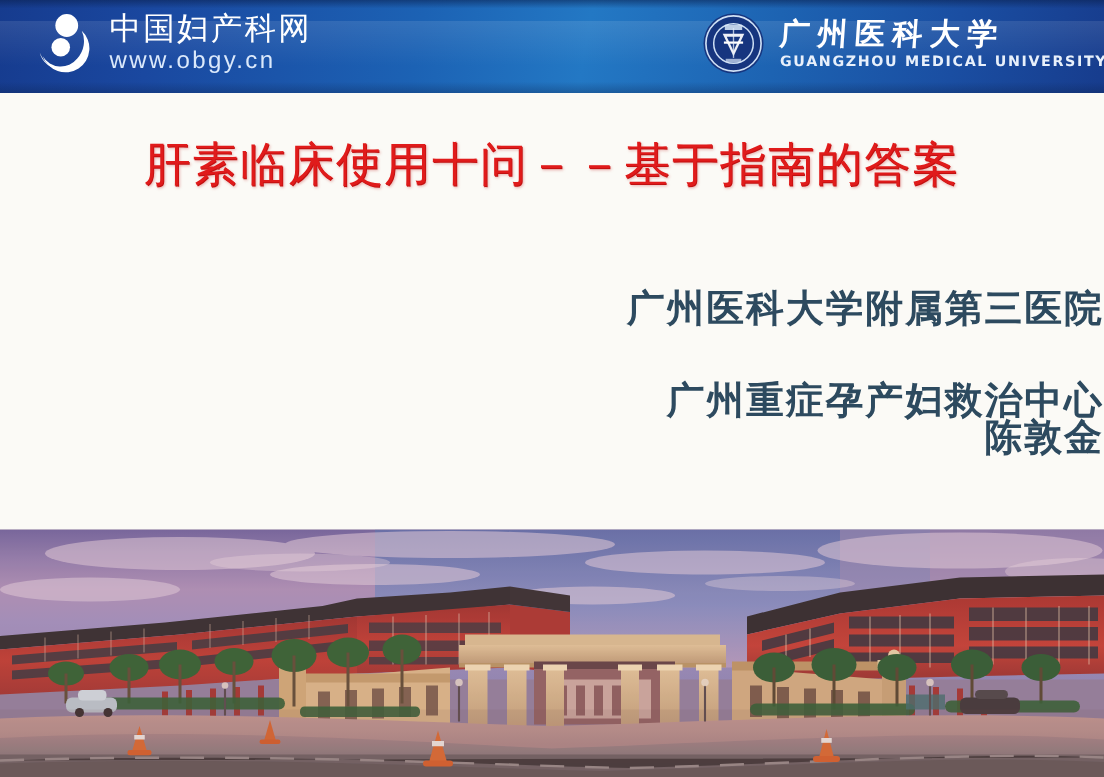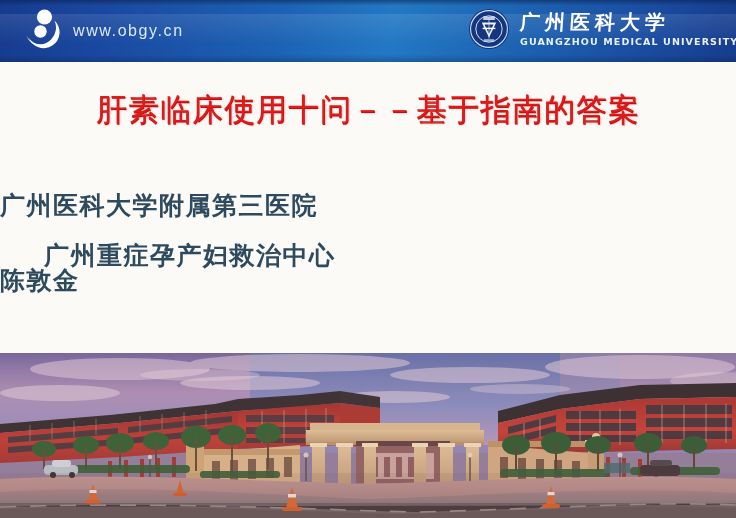--- a/index.html
+++ b/index.html
@@ -132,32 +132,32 @@
     text-shadow:
       0.5px 0.5px 0px #c11010,
       1px 1px 2px rgba(190,20,20,0.35);
     font-family: "DejaVu Sans", "Liberation Sans", sans-serif;
   }
 
   .subtitle-block {
     position: absolute;
     left: 0; top: 131px;
     width: 736px;
-    text-align: left;
+    text-align: right;
   }
   .sub-line {
     font-size: 25px;
     font-weight: 700;
     color: #2d4a5f;
     letter-spacing: 1.5px;
     line-height: 1;
     white-space: nowrap;
     font-family: "DejaVu Sans", "Liberation Sans", sans-serif;
   }
-  .sub-line.l2 { margin-top: 25px; padding-left: 44px; }
+  .sub-line.l2 { margin-top: 36px; padding-left: 44px; }
   .sub-line.l3 { }
 
   
   .photo {
     position: absolute;
     left: 0; top: 353px;
     width: 736px;
     height: 165px;
     overflow: hidden;
     background: #8f7d9e;
@@ -175,20 +175,21 @@
     <div class="brand-left">
       <div class="obgy-mark">
         <svg width="48" height="48" viewBox="0 0 48 48" aria-hidden="true">
           <circle cx="26.5" cy="11" r="7.6" fill="#ffffff"></circle>
           <circle cx="22.5" cy="25.5" r="6.2" fill="#ffffff"></circle>
           <path d="M36.5 14.5 A16 16 0 1 1 10.5 31.5 A14 14 0 0 0 33.5 33 A17 17 0 0 0 36.5 14.5 Z" fill="#ffffff"></path>
           <path d="M8.5 29 C10 36 17 41 24.5 40 C17.5 40.8 11.5 36.5 8.5 29 Z" fill="#ffffff"></path>
         </svg>
       </div>
       <div class="brand-text">
+        <span class="brand-cn">中国妇产科网</span>
         <span class="brand-url">www.obgy.cn</span>
       </div>
     </div>
 
     <div class="brand-right">
       <div class="gmu-seal">
         <svg width="42" height="42" viewBox="0 0 42 42" aria-hidden="true">
           <circle cx="21" cy="21" r="20" fill="#16357f"></circle>
           <circle cx="21" cy="21" r="18.4" fill="none" stroke="#cfe0f5" stroke-width="1.1"></circle>
           <circle cx="21" cy="21" r="13.2" fill="none" stroke="#cfe0f5" stroke-width="1"></circle>

